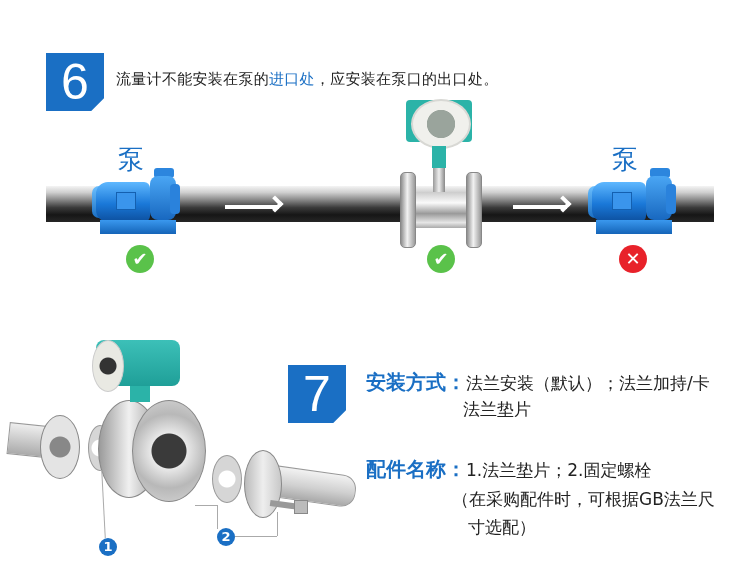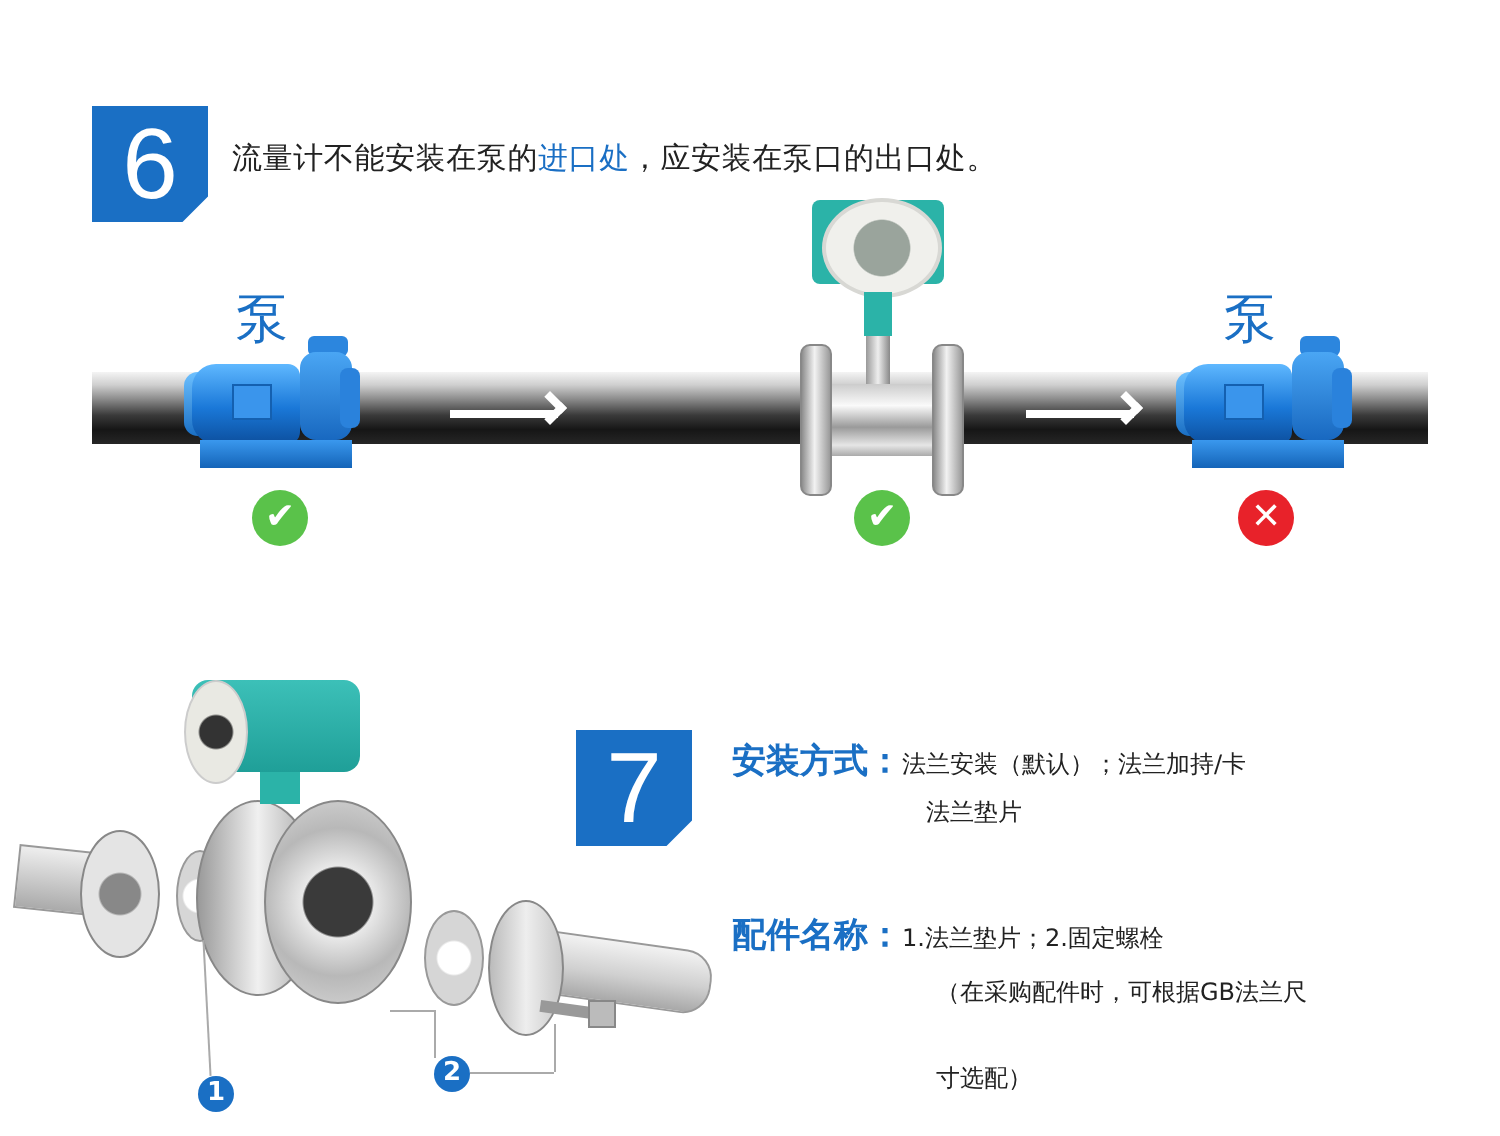--- a/index.html
+++ b/index.html
@@ -52,22 +52,22 @@
   .fm-body { position:absolute; left:406px; top:100px; width:66px; height:42px; background:#2bb3a8; border-radius:4px; }
   .fm-neck { position:absolute; left:432px; top:146px; width:14px; height:22px; background:#2bb3a8; }
   .fm-stem { position:absolute; left:433px; top:168px; width:12px; height:28px;
              background: linear-gradient(to right,#999,#eee,#888); }
   .fm-tube { position:absolute; left:408px; top:192px; width:64px; height:36px;
              background: linear-gradient(to bottom,#ccc,#fafafa 30%,#9a9a9a 60%,#e6e6e6 85%,#aaa); }
   .fm-fl { position:absolute; top:172px; width:14px; height:74px; border-radius:5px;
            background: linear-gradient(to right,#8e8e8e,#f2f2f2 45%,#9a9a9a); border:1px solid #888; }
 
   
-  .label-blue { color:#1a6fc4; font-weight:bold; font-size:17px; }
-  .body-text { font-size:12px; color:#222; white-space:nowrap; }
+  .label-blue { color:#1a6fc4; font-weight:bold; font-size:20px; }
+  .body-text { font-size:17px; color:#222; white-space:nowrap; }
 
   
   .pipe-l { position:absolute; left:8px; top:425px; width:56px; height:30px;
             background: linear-gradient(to bottom,#eee,#ccc 50%,#aaa); transform:rotate(6deg); border:1px solid #999; }
   .flange-l { position:absolute; left:40px; top:415px; width:38px; height:62px; border-radius:50%;
               background: radial-gradient(circle, #888 0 10px, #e4e4e4 11px); border:1px solid #888; }
   .gasket { position:absolute; border-radius:50%; background:radial-gradient(circle, #fff 0 8px, #d6d6d6 9px 100%); border:1px solid #999; }
   .mag-flange { position:absolute; left:132px; top:400px; width:72px; height:100px; border-radius:50%;
                 background: radial-gradient(circle at 50% 50%, #3a3a3a 0 17px, #e8e8e8 18px, #b8b8b8 60%, #d8d8d8 100%); border:1px solid #888; }
   .mag-back { position:absolute; left:98px; top:400px; width:60px; height:96px; border-radius:50%;
@@ -161,14 +161,14 @@
 <div class="step-box" style="left:288px; top:365px;">7</div>
 
 <div class="abs" style="left:366px; top:369px;">
   <span class="label-blue">安装方式：</span><span class="body-text">法兰安装（默认）；法兰加持/卡</span>
 </div>
 <div class="abs body-text" style="left:463px; top:398px;">法兰垫片</div>
 
 <div class="abs" style="left:366px; top:456px;">
   <span class="label-blue">配件名称：</span><span class="body-text">1.法兰垫片；2.固定螺栓</span>
 </div>
-<div class="abs body-text" style="left:468px; top:488px;">（在采购配件时，可根据GB法兰尺</div>
-<div class="abs body-text" style="left:468px; top:516px;margin-top:15px;">寸选配）</div>
+<div class="abs body-text" style="left:452px; top:488px;">（在采购配件时，可根据GB法兰尺</div>
+<div class="abs body-text" style="left:468px; top:516px;">寸选配）</div>
 
 </body></html>

